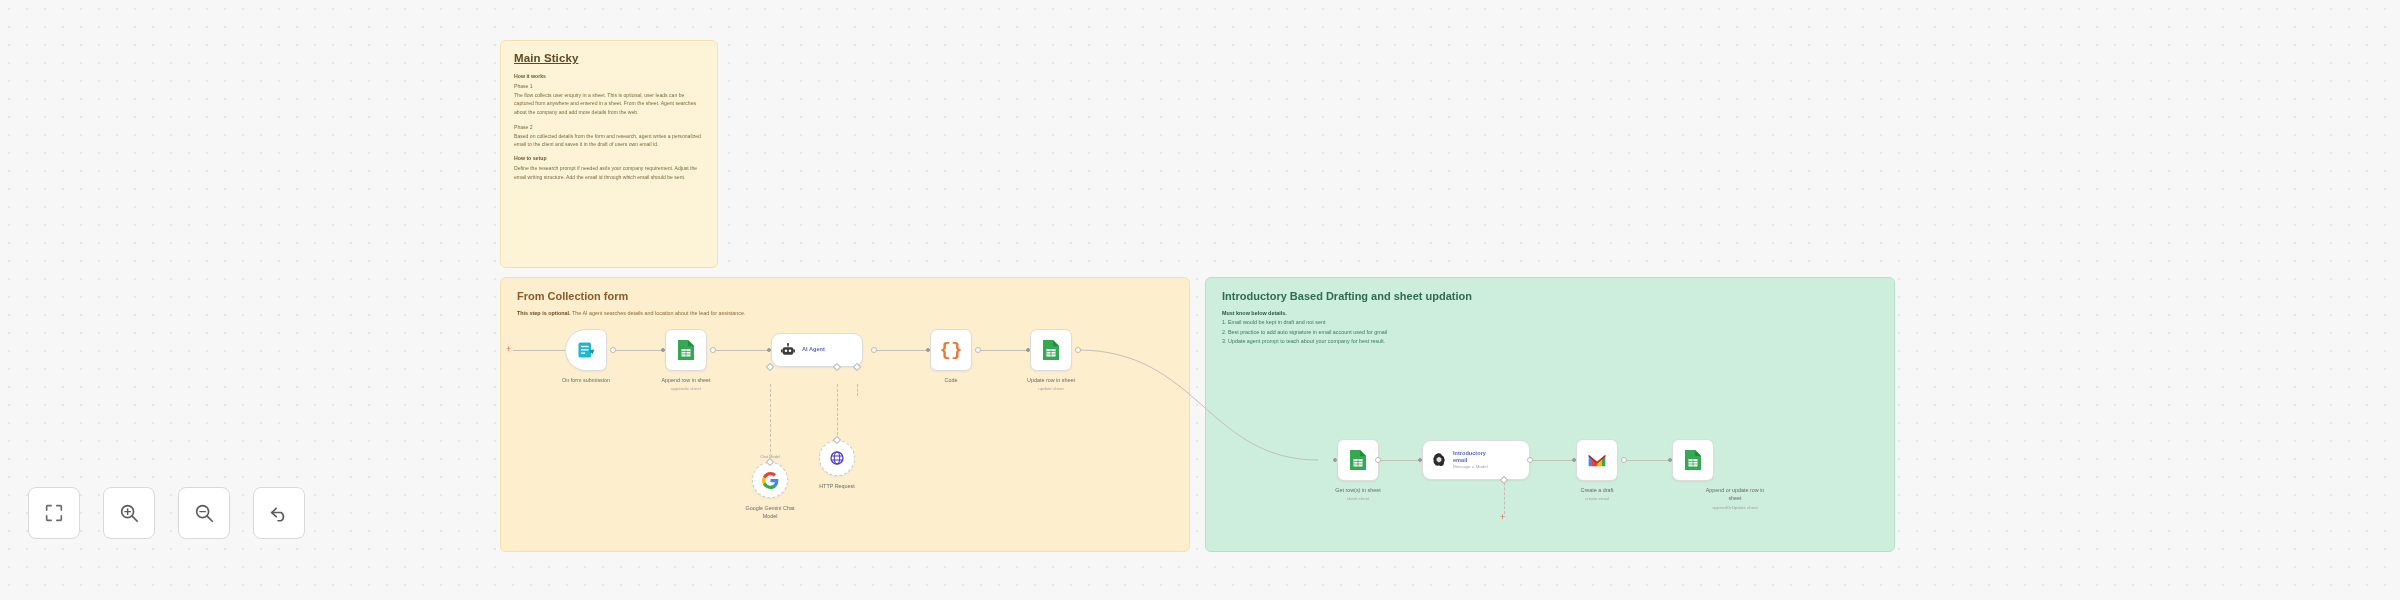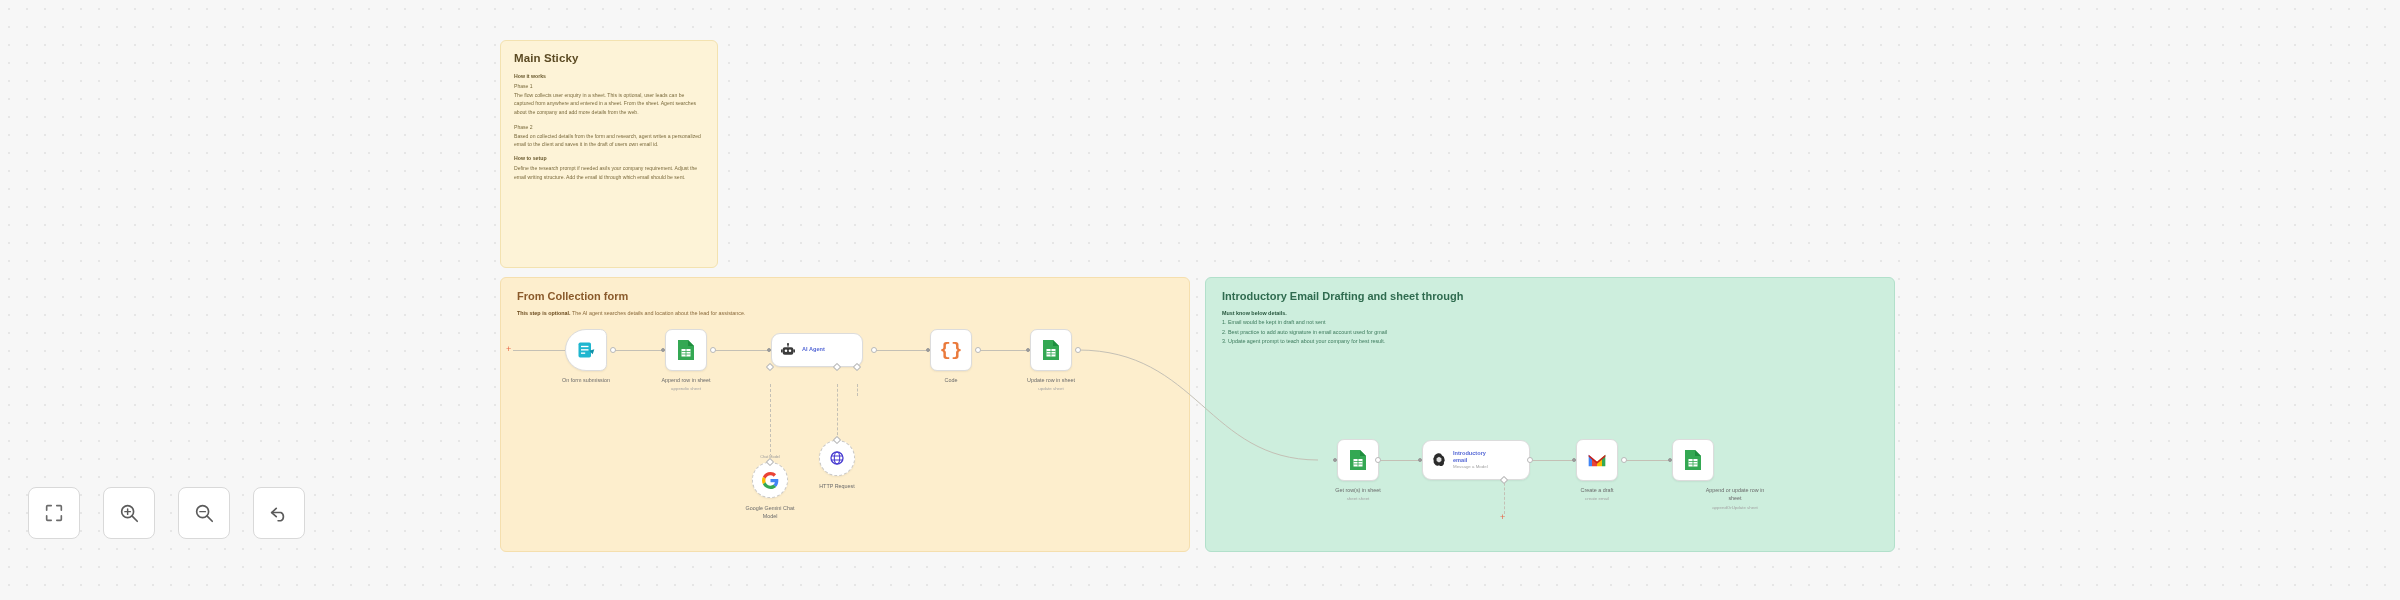--- a/index.html
+++ b/index.html
@@ -19,21 +19,21 @@
 
   
   .sticky{position:absolute;border-radius:6px;box-sizing:border-box;}
   .sticky-main{
     left:500px;top:40px;width:218px;height:228px;
     background:#fdf3d7;border:1px solid #f3e2b0;
     padding:11px 13px;
   }
   .sticky-title{
     font-size:11.5px;font-weight:bold;color:#5b4a23;
-    margin:0 0 9px 0;letter-spacing:.1px;
+    margin:0 0 9px 0;letter-spacing:.1px;text-decoration:underline;
   }
   .sticky-h{font-size:5.2px;font-weight:bold;color:#6a5a2e;margin:0 0 1px 0;line-height:1.5;}
   .sticky-p{font-size:5.1px;color:#7a6a3c;margin:0;line-height:1.72;}
   .sticky-gap{height:6px;}
 
   .sticky-lead{
     left:500px;top:277px;width:690px;height:275px;
     background:#fdeecd;border:1px solid #f5dfae;
     padding:12px 16px;
   }
@@ -123,21 +123,21 @@
 Adjust the email writing structure.
 Add the email id through which email should be sent.</div>
 </div>
 
 <div class="sticky sticky-lead">
   <div class="hd">From Collection form</div>
   <p class="sub"><b>This step is optional.</b><span> The AI agent searches details and location about the lead for assistance.</span></p>
 </div>
 
 <div class="sticky sticky-email">
-  <div class="hd">Introductory Email Drafting and sheet through</div>
+  <div class="hd">Introductory Based Drafting and sheet updation</div>
   <p class="sub">
     <b>Must know below details.</b><br>
     <span>1. Email would be kept in draft and not sent</span><br>
     <span>2. Best practice to add auto signature in email account used for gmail</span><br>
     <span>3. Update agent prompt to teach about your company for best result.</span>
   </p>
 </div>
 
 <div class="plus" style="left:506px;top:345px;">+</div>
 <div class="wire" style="left:513px;top:350px;width:52px;"></div>

